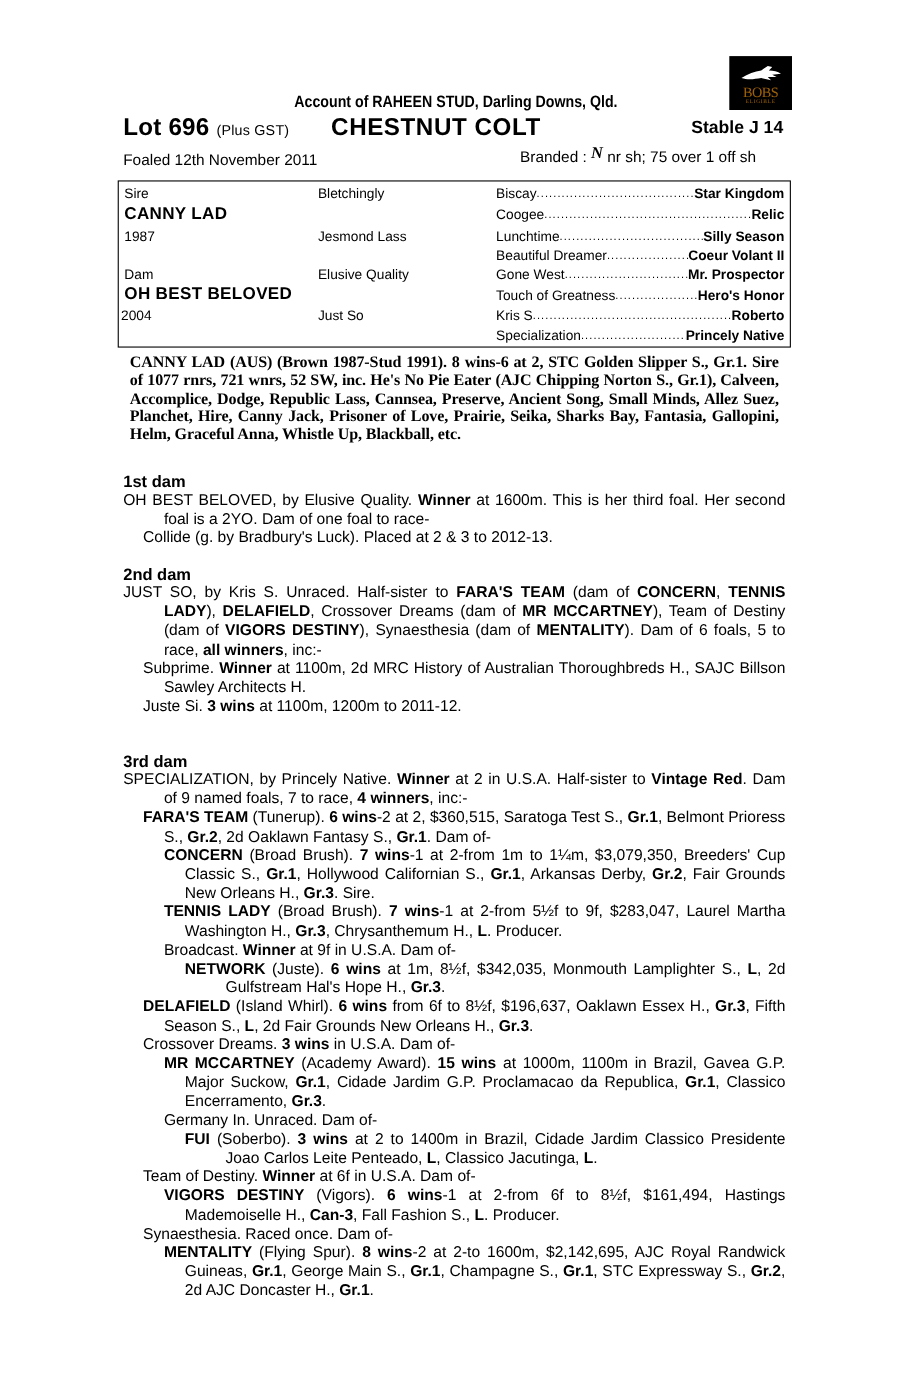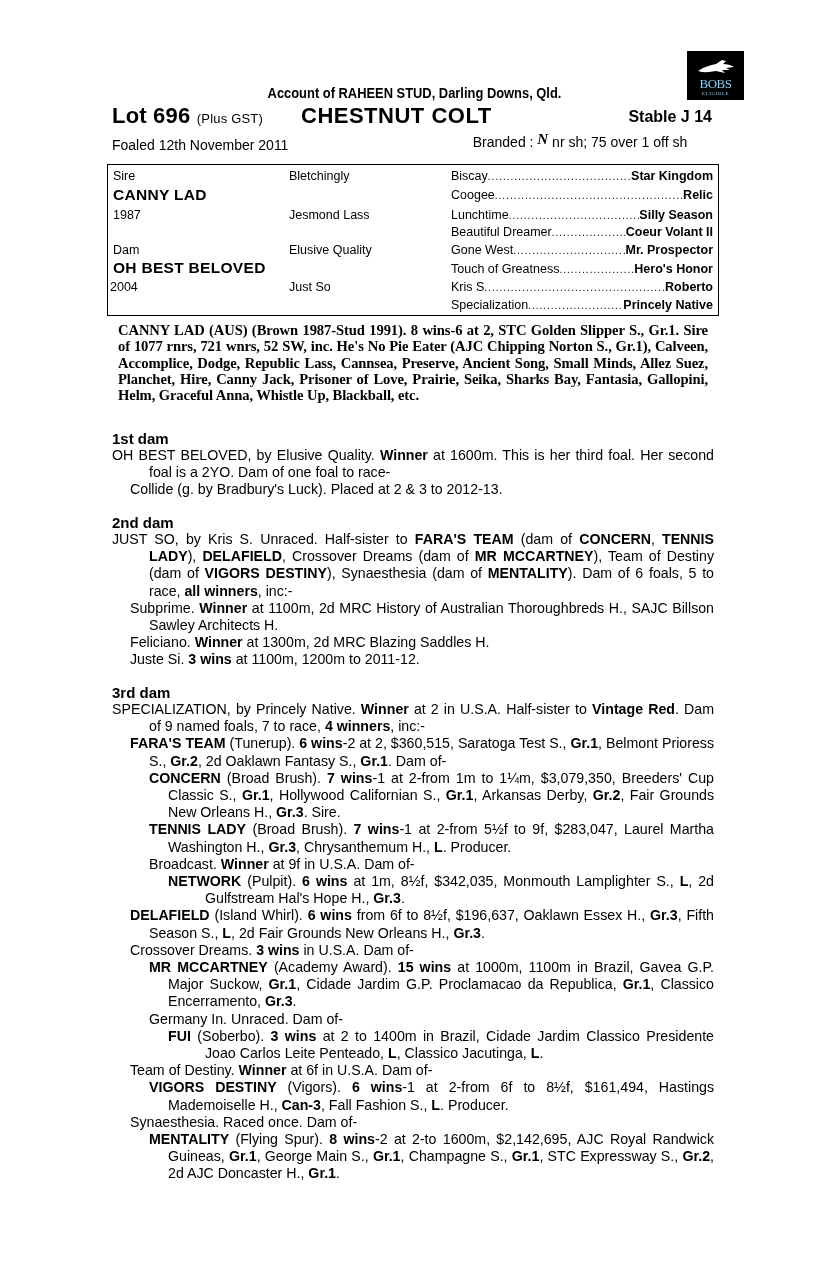--- a/index.html
+++ b/index.html
@@ -1,18 +1,18 @@
 <!DOCTYPE html>
 <html><head>
 <meta charset="utf-8">
 <style>
   html, body { margin:0; padding:0; background:#ffffff; }
   body { width:827px; height:1270px; position:relative; font-family:"Liberation Sans", sans-serif; color:#000; overflow:hidden; }
   .abs { position:absolute; }
-  .logo { left:687px; top:51px; width:57px; height:49px; background:#000; color:#7dd3fc; text-align:center; }
+  .logo { left:663px; top:51px; width:57px; height:49px; background:#000; color:#a16207; text-align:center; }
   .logo svg { display:block; margin:6px auto 0 auto; }
   .logo .l1 { font-family:"Liberation Serif", serif; font-size:13px; line-height:12px; letter-spacing:-0.5px; margin-top:1px; }
   .logo .l2 { font-family:"Liberation Serif", serif; font-size:5px; letter-spacing:0.6px; line-height:7px; }
   .account { left:112px; width:605px; top:84px; text-align:center; font-family:"Liberation Sans Narrow","Liberation Sans", sans-serif; font-weight:bold; font-size:15px; transform:scaleX(0.86); transform-origin:center; }
   .lotline { left:112px; top:103px; width:600px; height:26px; }
   .lot { position:absolute; left:0; top:0; font-weight:bold; font-size:22px; letter-spacing:0.2px; }
   .lot .gst { font-weight:normal; font-size:13px; }
   .colt { position:absolute; left:189px; top:0; font-weight:bold; font-size:22px; letter-spacing:0.5px; }
   .stable { position:absolute; right:0; top:5px; font-weight:bold; font-size:16px; }
   .foaled { left:112px; top:137px; font-size:14px; }
@@ -121,33 +121,32 @@
 <div class="sec" style="top:430px;">
   <h3>1st dam</h3>
   <p class="p h0"><span>OH BEST BELOVED, by Elusive Quality. </span><span class="b">Winner</span><span> at 1600m. This is her third foal. Her second foal is a 2YO. Dam of one foal to race-</span></p>
   <p class="p i1">Collide (g. by Bradbury's Luck). Placed at 2 &amp; 3 to 2012-13.</p>
 </div>
 
 <div class="sec" style="top:514px;">
   <h3>2nd dam</h3>
   <p class="p h0"><span>JUST SO, by Kris S. Unraced. Half-sister to </span><span class="b">FARA'S TEAM</span><span> (dam of </span><span class="b">CONCERN</span><span>, </span><span class="b">TENNIS LADY</span><span>), </span><span class="b">DELAFIELD</span><span>, Crossover Dreams (dam of </span><span class="b">MR MCCARTNEY</span><span>), Team of Destiny (dam of </span><span class="b">VIGORS DESTINY</span><span>), Synaesthesia (dam of </span><span class="b">MENTALITY</span><span>). Dam of 6 foals, 5 to race, </span><span class="b">all winners</span><span>, inc:-</span></p>
   <p class="p i1"><span>Subprime. </span><span class="b">Winner</span><span> at 1100m, 2d MRC History of Australian Thoroughbreds H., SAJC Billson Sawley Architects H.</span></p>
-  <p class="p i1"><span>Feliciano. </span><span class="b">Winner</span><span> at 1300m, 2d MRC Blazing Saddles H.</span></p>
   <p class="p i1"><span>Juste Si. </span><span class="b">3 wins</span><span> at 1100m, 1200m to 2011-12.</span></p>
 </div>
 
 <div class="sec" style="top:684px;">
   <h3>3rd dam</h3>
   <p class="p h0"><span>SPECIALIZATION, by Princely Native. </span><span class="b">Winner</span><span> at 2 in U.S.A. Half-sister to </span><span class="b">Vintage Red</span><span>. Dam of 9 named foals, 7 to race, </span><span class="b">4 winners</span><span>, inc:-</span></p>
 
   <p class="p i1"><span class="b">FARA'S TEAM</span><span> (Tunerup). </span><span class="b">6 wins</span><span>-2 at 2, $360,515, Saratoga Test S., </span><span class="b">Gr.1</span><span>, Belmont Prioress S., </span><span class="b">Gr.2</span><span>, 2d Oaklawn Fantasy S., </span><span class="b">Gr.1</span><span>. Dam of-</span></p>
   <p class="p i3"><span class="b">CONCERN</span><span> (Broad Brush). </span><span class="b">7 wins</span><span>-1 at 2-from 1m to 1¼m, $3,079,350, Breeders' Cup Classic S., </span><span class="b">Gr.1</span><span>, Hollywood Californian S., </span><span class="b">Gr.1</span><span>, Arkansas Derby, </span><span class="b">Gr.2</span><span>, Fair Grounds New Orleans H., </span><span class="b">Gr.3</span><span>. Sire.</span></p>
   <p class="p i3"><span class="b">TENNIS LADY</span><span> (Broad Brush). </span><span class="b">7 wins</span><span>-1 at 2-from 5½f to 9f, $283,047, Laurel Martha Washington H., </span><span class="b">Gr.3</span><span>, Chrysanthemum H., </span><span class="b">L</span><span>. Producer.</span></p>
   <p class="p i3"><span>Broadcast. </span><span class="b">Winner</span><span> at 9f in U.S.A. Dam of-</span></p>
-  <p class="p i4" style="margin-left:56px;padding-left:37px;"><span class="b">NETWORK</span><span> (Pulpit). </span><span class="b">6 wins</span><span> at 1m, 8½f, $342,035, Monmouth Lamplighter S., </span><span class="b">L</span><span>, 2d Gulfstream Hal's Hope H., </span><span class="b">Gr.3</span><span>.</span></p>
+  <p class="p i4" style="margin-left:56px;padding-left:37px;"><span class="b">NETWORK</span><span> (Juste). </span><span class="b">6 wins</span><span> at 1m, 8½f, $342,035, Monmouth Lamplighter S., </span><span class="b">L</span><span>, 2d Gulfstream Hal's Hope H., </span><span class="b">Gr.3</span><span>.</span></p>
   <p class="p i1"><span class="b">DELAFIELD</span><span> (Island Whirl). </span><span class="b">6 wins</span><span> from 6f to 8½f, $196,637, Oaklawn Essex H., </span><span class="b">Gr.3</span><span>, Fifth Season S., </span><span class="b">L</span><span>, 2d Fair Grounds New Orleans H., </span><span class="b">Gr.3</span><span>.</span></p>
   <p class="p i1"><span>Crossover Dreams. </span><span class="b">3 wins</span><span> in U.S.A. Dam of-</span></p>
   <p class="p i3"><span class="b">MR MCCARTNEY</span><span> (Academy Award). </span><span class="b">15 wins</span><span> at 1000m, 1100m in Brazil, Gavea G.P. Major Suckow, </span><span class="b">Gr.1</span><span>, Cidade Jardim G.P. Proclamacao da Republica, </span><span class="b">Gr.1</span><span>, Classico Encerramento, </span><span class="b">Gr.3</span><span>.</span></p>
   <p class="p i3"><span>Germany In. Unraced. Dam of-</span></p>
   <p class="p i4" style="margin-left:56px;padding-left:37px;"><span class="b">FUI</span><span> (Soberbo). </span><span class="b">3 wins</span><span> at 2 to 1400m in Brazil, Cidade Jardim Classico Presidente Joao Carlos Leite Penteado, </span><span class="b">L</span><span>, Classico Jacutinga, </span><span class="b">L</span><span>.</span></p>
   <p class="p i1"><span>Team of Destiny. </span><span class="b">Winner</span><span> at 6f in U.S.A. Dam of-</span></p>
   <p class="p i3"><span class="b">VIGORS DESTINY</span><span> (Vigors). </span><span class="b">6 wins</span><span>-1 at 2-from 6f to 8½f, $161,494, Hastings Mademoiselle H., </span><span class="b">Can-3</span><span>, Fall Fashion S., </span><span class="b">L</span><span>. Producer.</span></p>
   <p class="p i1"><span>Synaesthesia. Raced once. Dam of-</span></p>
   <p class="p i3"><span class="b">MENTALITY</span><span> (Flying Spur). </span><span class="b">8 wins</span><span>-2 at 2-to 1600m, $2,142,695, AJC Royal Randwick Guineas, </span><span class="b">Gr.1</span><span>, George Main S., </span><span class="b">Gr.1</span><span>, Champagne S., </span><span class="b">Gr.1</span><span>, STC Expressway S., </span><span class="b">Gr.2</span><span>, 2d AJC Doncaster H., </span><span class="b">Gr.1</span><span>.</span></p>
 </div>

